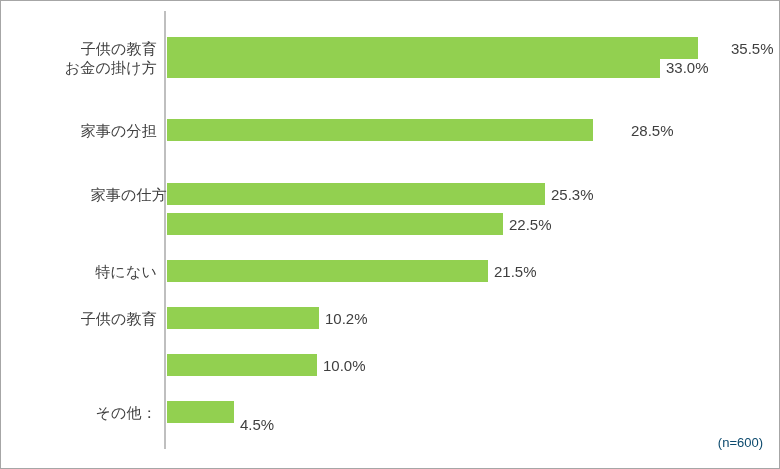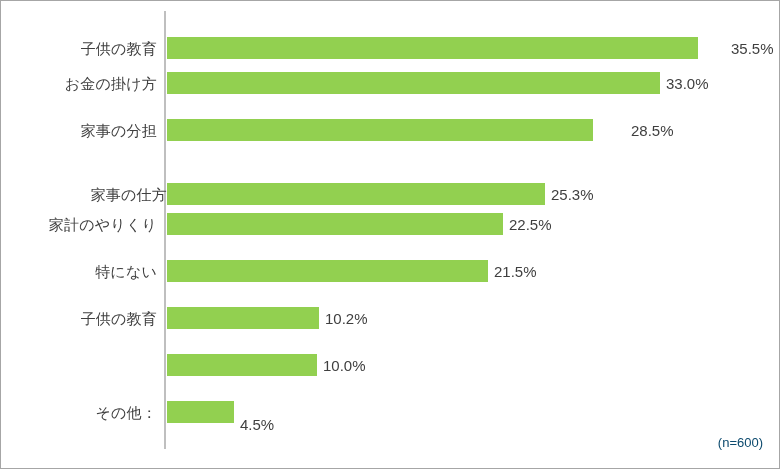--- a/index.html
+++ b/index.html
@@ -87,21 +87,21 @@
   <div id="plot-area">
     <div id="category-axis-line"></div>
     <div id="bars">
         <div class="bar-row" style="top: 36px;">
           <div class="bar-label">子供の教育</div>
           <div class="bar-track" style="width: 531px;">
             <div class="bar-fill" style="width: 531px; background: rgb(146, 208, 80);"></div>
           </div>
           <div class="bar-value" style="left: 703px; margin-left: 27px;">35.5%</div>
         </div>
-        <div class="bar-row" style="top: 71px;">
+        <div class="bar-row" style="top: 55px;">
           <div class="bar-label">お金の掛け方</div>
           <div class="bar-track" style="width: 493px;">
             <div class="bar-fill" style="width: 493px; background: rgb(146, 208, 80);"></div>
           </div>
           <div class="bar-value" style="left: 665px;">33.0%</div>
         </div>
         <div class="bar-row" style="top: 118px;">
           <div class="bar-label">家事の分担</div>
           <div class="bar-track" style="width: 426px;">
             <div class="bar-fill" style="width: 426px; background: rgb(146, 208, 80);"></div>
@@ -109,21 +109,20 @@
           <div class="bar-value" style="left: 630px;">28.5%</div>
         </div>
         <div class="bar-row" style="top: 182px; padding-left: 10px;">
           <div class="bar-label">家事の仕方</div>
           <div class="bar-track" style="width: 378px;">
             <div class="bar-fill" style="width: 378px; background: rgb(146, 208, 80);"></div>
           </div>
           <div class="bar-value" style="left: 550px;">25.3%</div>
         </div>
         <div class="bar-row" style="top: 212px;">
-          <div class="bar-label">家計のやりくり</div>
           <div class="bar-track" style="width: 336px;">
             <div class="bar-fill" style="width: 336px; background: rgb(146, 208, 80);"></div>
           </div>
           <div class="bar-value" style="left: 508px;">22.5%</div>
         </div>
         <div class="bar-row" style="top: 259px;">
           <div class="bar-label">特にない</div>
           <div class="bar-track" style="width: 321px;">
             <div class="bar-fill" style="width: 321px; background: rgb(146, 208, 80);"></div>
           </div>

